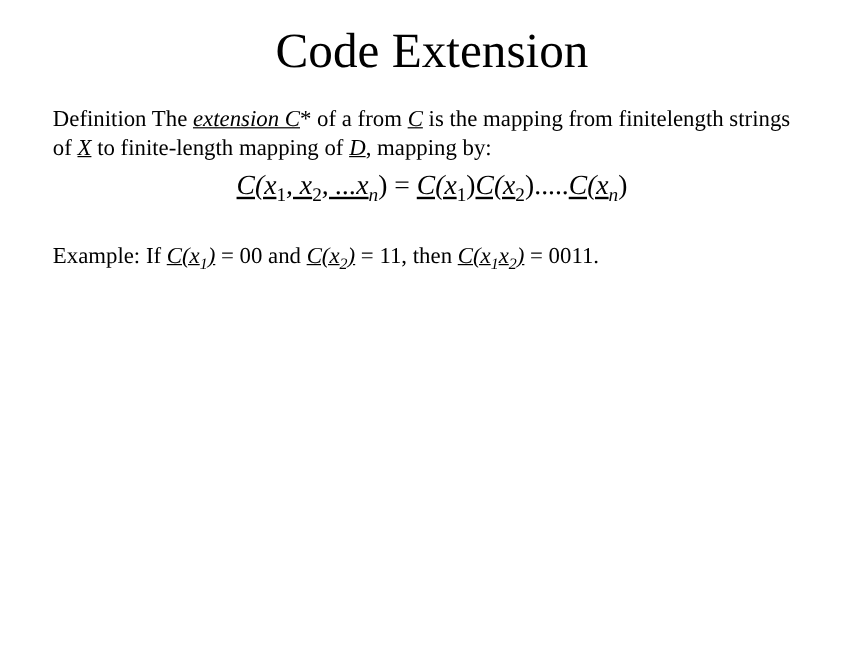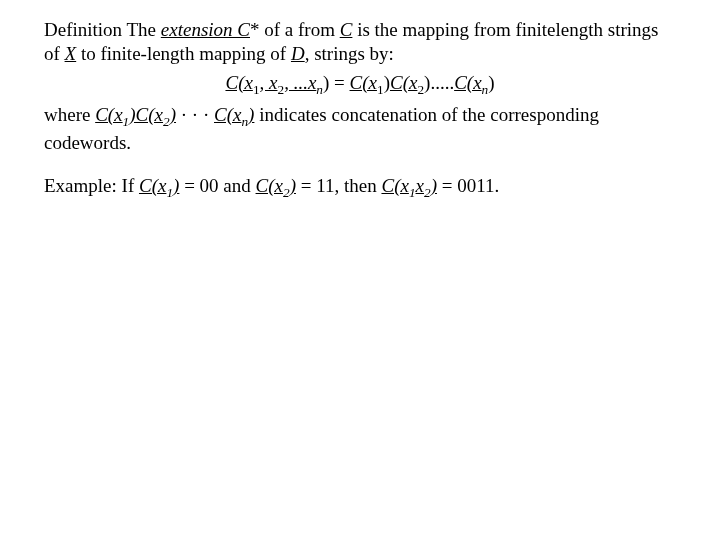--- a/index.html
+++ b/index.html
@@ -23,53 +23,51 @@
     margin: 0 0 22px 0;
     font-weight: normal;
   }
   .para {
     font-size: 19px;
     line-height: 1.25;
     margin: 0 0 6px 0;
   }
   .eq {
     text-align: center;
-    font-size: 19px;
-    margin: 4px 0 6px 0;
+    font-size: 23px;
+    margin: 4px 0 16px 0;
   }
   .sub {
     font-size: 0.7em;
     vertical-align: sub;
     font-style: italic;
   }
   .subn {
     font-size: 0.7em;
     vertical-align: sub;
   }
   .it { font-style: italic; text-decoration: underline; }
   .bold { font-weight: normal; }
   .gap { height: 14px; }
 </style>
 </head>
 <body>
 
 <div class="slide">
 
+  <h1 class="title">Code Extension</h1>
 
   <p class="para">
-    <span class="bold">Definition</span><span> The </span><span class="it">extension C</span><span>*</span><span> of a from </span><span class="it">C</span><span> is the mapping from finitelength strings of </span><span class="it">X</span><span> to finite-length mapping of </span><span class="it">D</span><span>, strings by:</span>
+    <span class="bold">Definition</span><span> The </span><span class="it">extension C</span><span>*</span><span> of a from </span><span class="it">C</span><span> is the mapping from finitelength strings of </span><span class="it">X</span><span> to finite-length mapping of </span><span class="it">D</span><span>, mapping by:</span>
   </p>
 
   <div class="eq">
     <span class="it">C(x</span><span class="subn">1</span><span class="it">, x</span><span class="subn">2</span><span class="it">, ...x</span><span class="sub">n</span><span>) = </span><span class="it">C(x</span><span class="subn">1</span><span>)</span><span class="it">C(x</span><span class="subn">2</span><span>)</span><span>.</span><span>....</span><span class="it">C(x</span><span class="sub">n</span><span>)</span>
   </div>
 
-  <p class="para">
-    <span>where </span><span class="it">C(x</span><span class="sub">1</span><span class="it">)C(x</span><span class="sub">2</span><span class="it">)</span><span> · · · </span><span class="it">C(x</span><span class="sub">n</span><span class="it">)</span><span> indicates concatenation of the corresponding codewords.</span>
-  </p>
 
   <div class="gap"></div>
 
   <p class="para">
     <span class="bold">Example:</span><span> If </span><span class="it">C(x</span><span class="sub">1</span><span class="it">)</span><span> = 00 and </span><span class="it">C(x</span><span class="sub">2</span><span class="it">)</span><span> = 11, then </span><span class="it">C(x</span><span class="sub">1</span><span class="it">x</span><span class="sub">2</span><span class="it">)</span><span> = 0011.</span>
   </p>
 
 </div>
 
 </body></html>

